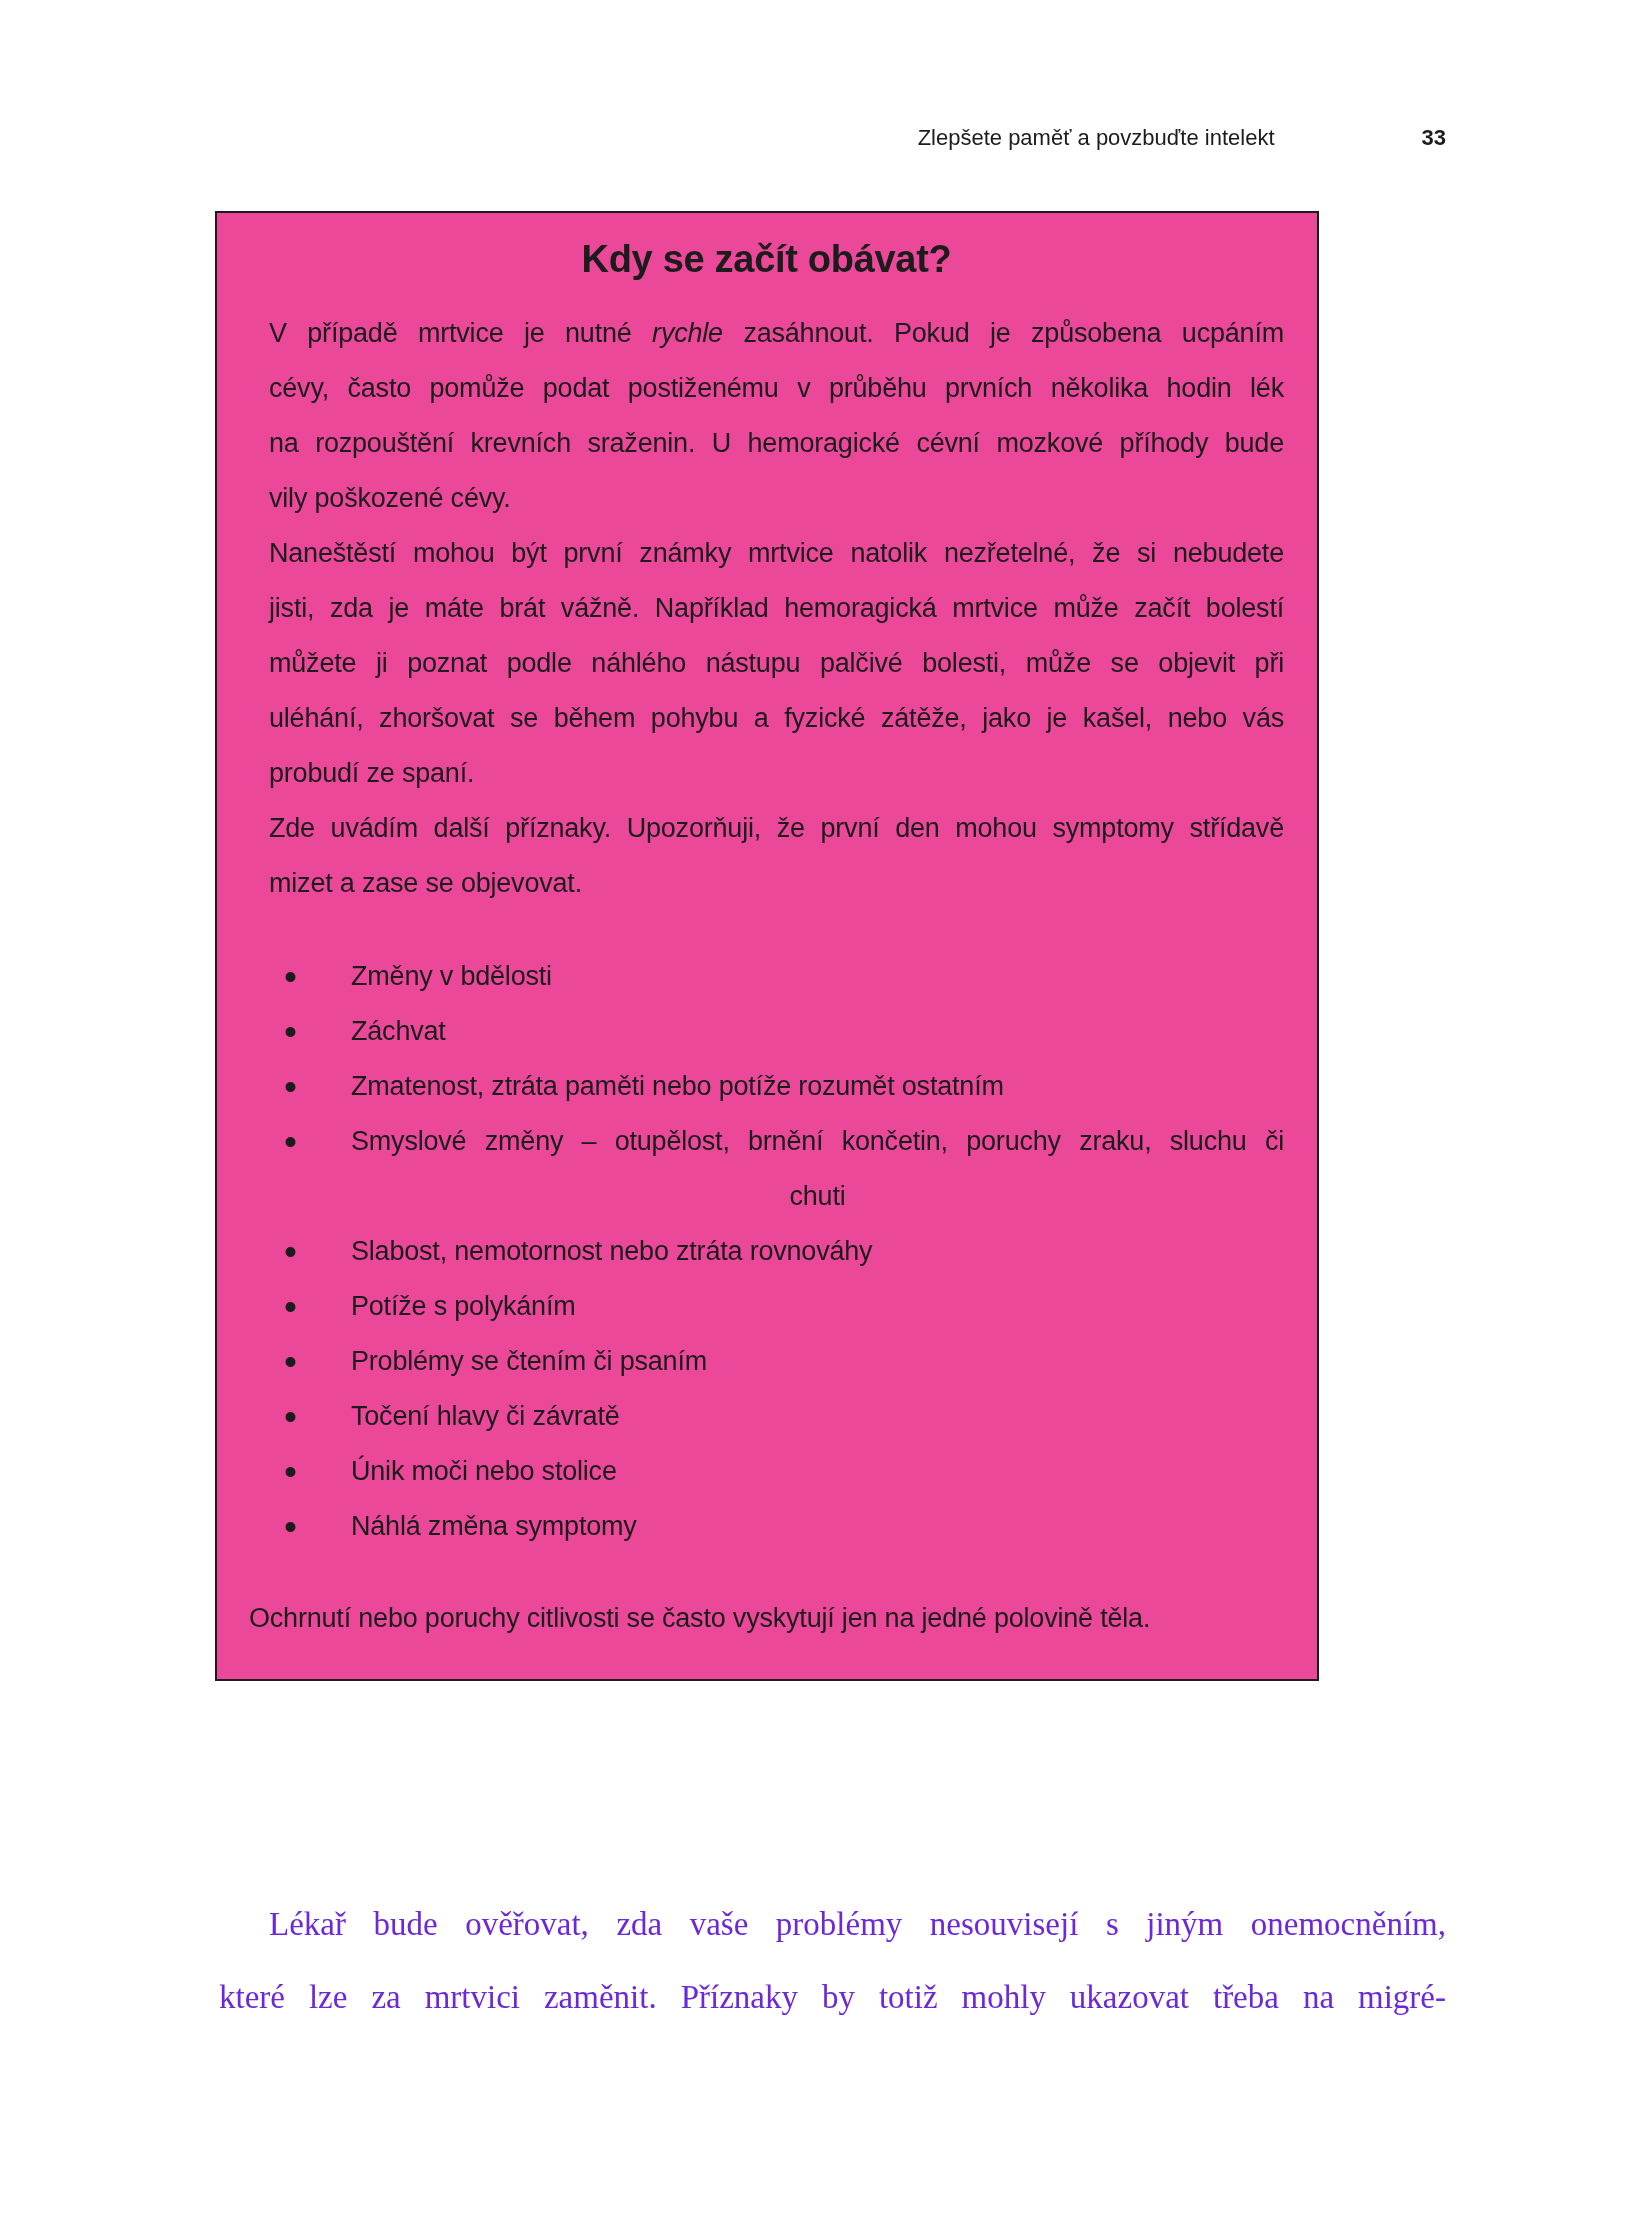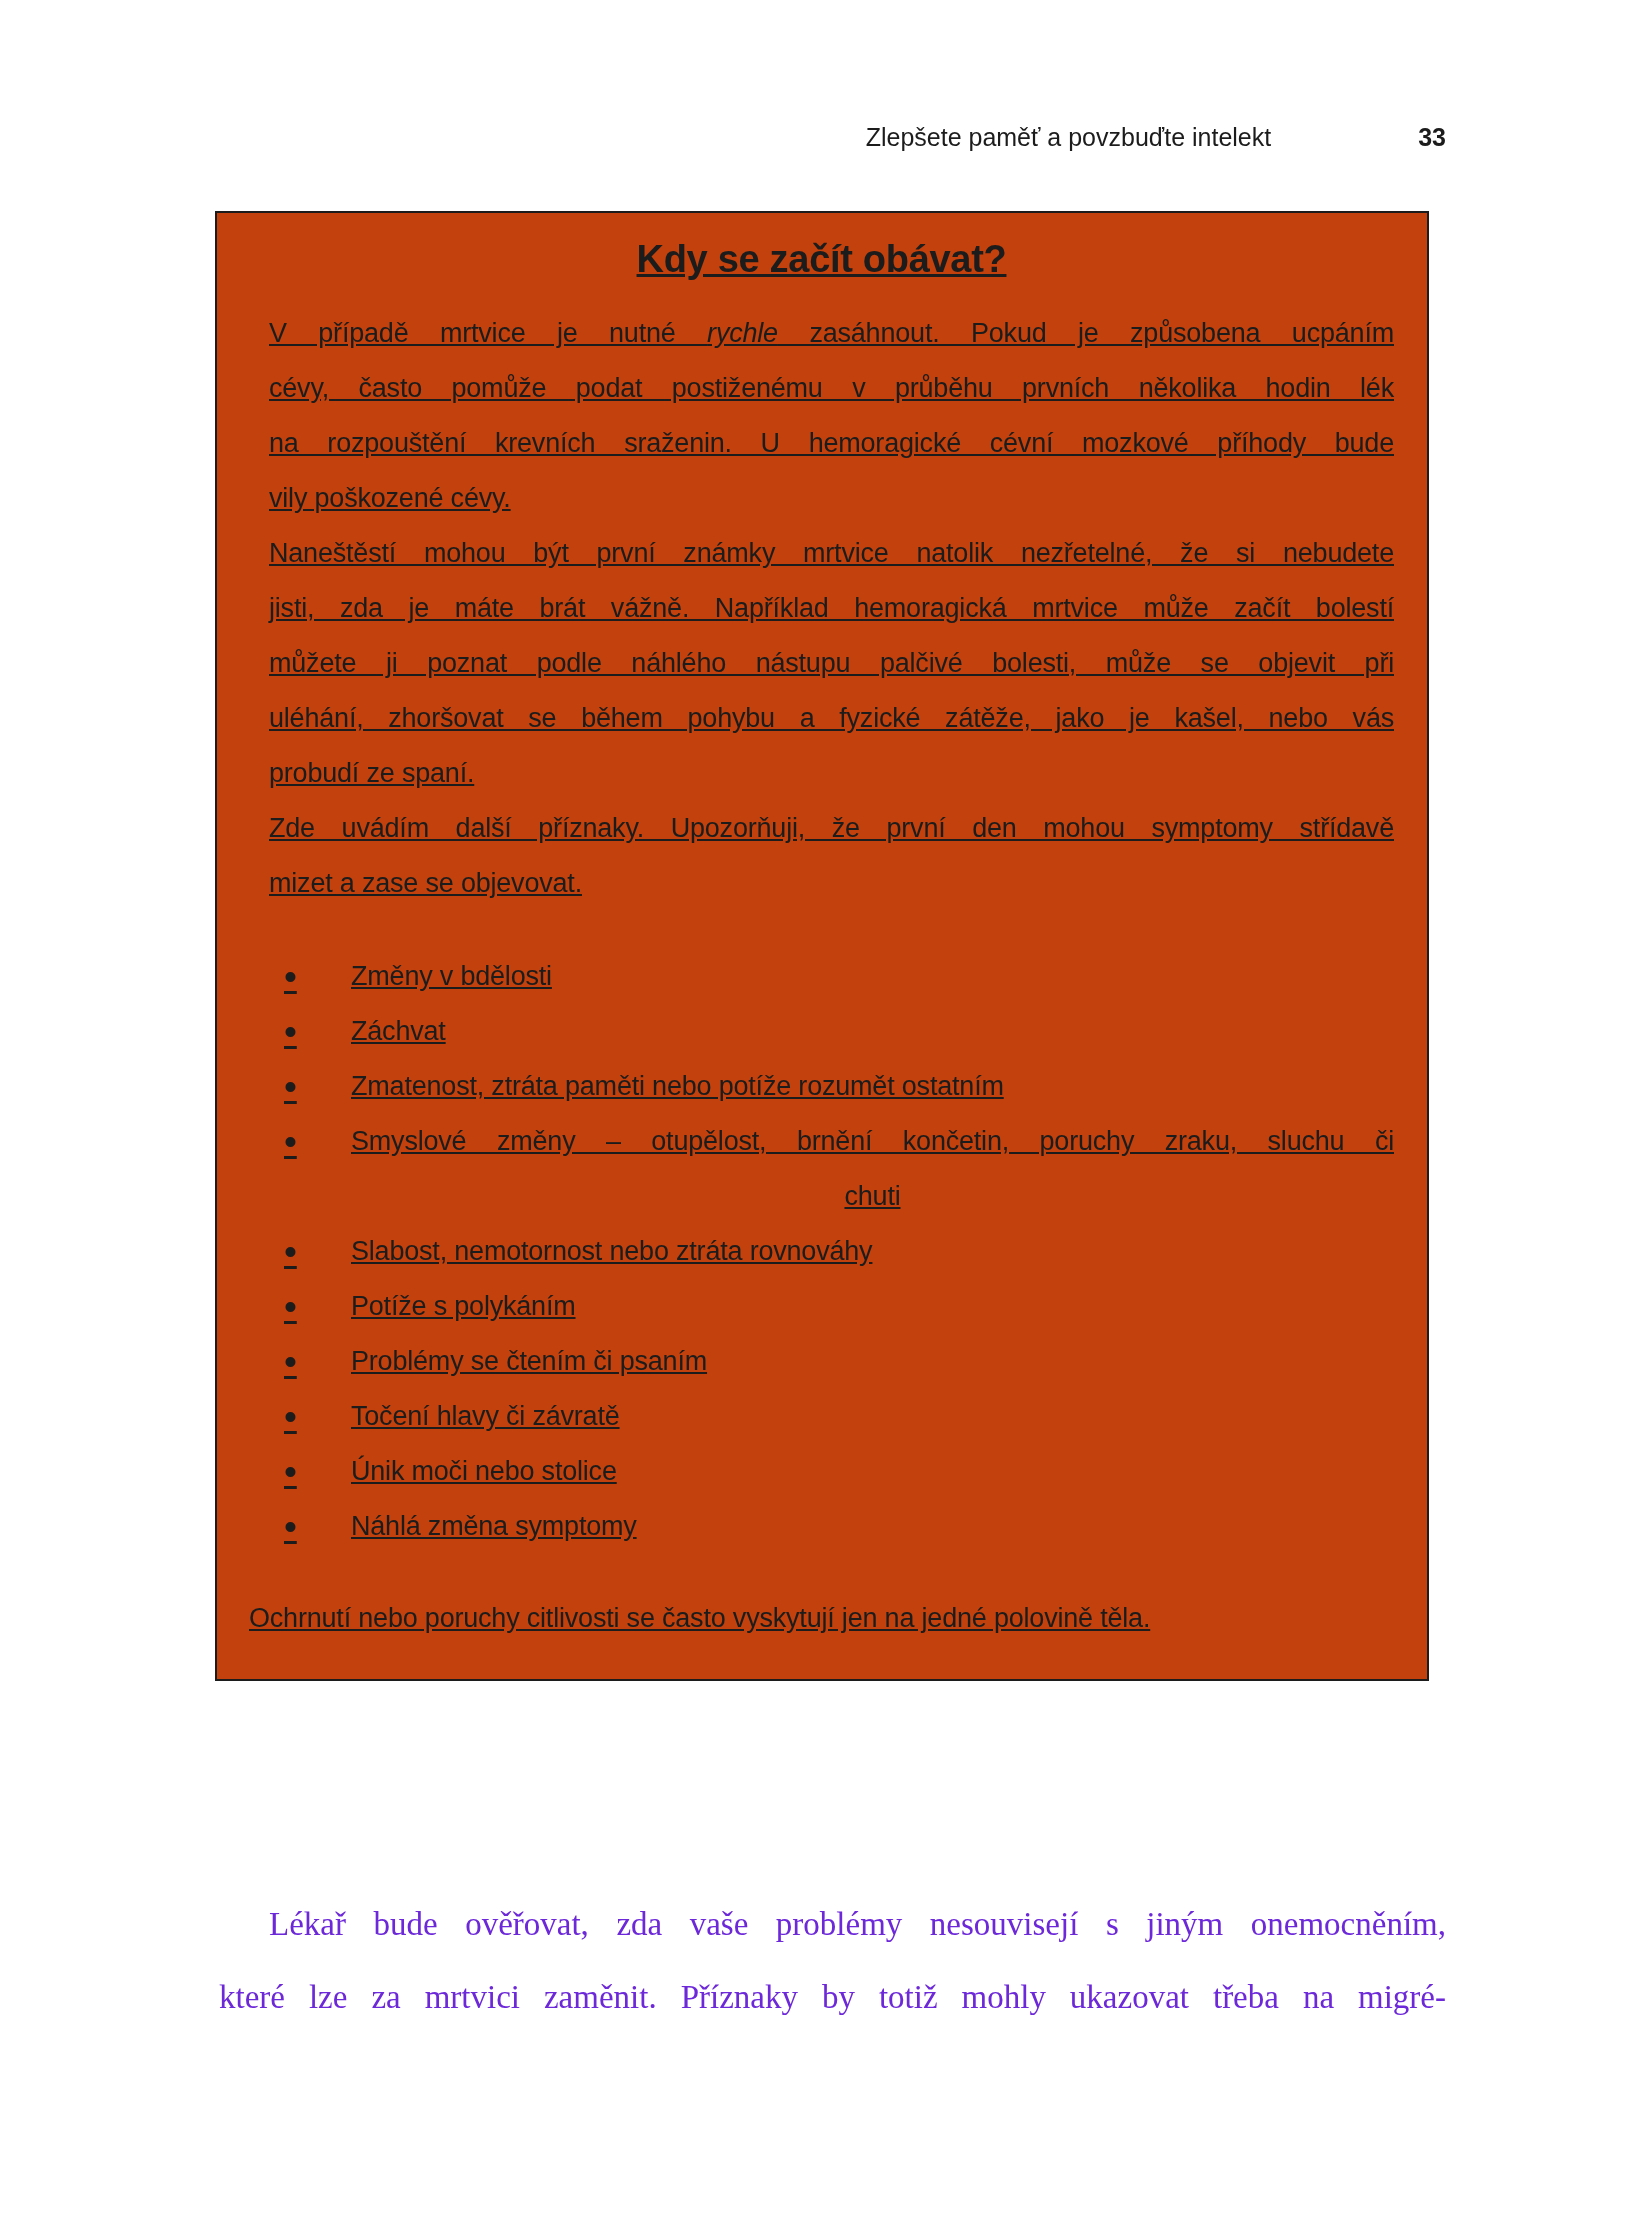--- a/index.html
+++ b/index.html
@@ -16,37 +16,36 @@
   
   .running-header {
     position: absolute;
     top: 119px;
     left: 0;
     right: 202px;
     display: flex;
     justify-content: flex-end;
     align-items: center;
     gap: 147px;
-    font-size: 25px;
+    font-size: 22px;
     line-height: 37px;
   }
   .running-title { font-weight: 400; }
   .page-number { font-weight: 700; }
 
   
   .info-box {
     position: absolute;
     top: 211px;
     left: 215px;
-    width: 1214px;
+    width: 1104px;
     box-sizing: border-box;
     border: 2.5px solid #1c1c1c;
     padding: 16.7px 33px 33px 32px;
-    background: #c2410c;
-    text-decoration: underline;
+    background: #ec4899;
   }
   .box-title {
     margin: 8.3px 0 25px 0;
     text-align: center;
     font-size: 38px;
     font-weight: 700;
     letter-spacing: -0.3px;
   }
   .box-body { font-size: 27px; line-height: 55px; letter-spacing: -0.2px; }
 

